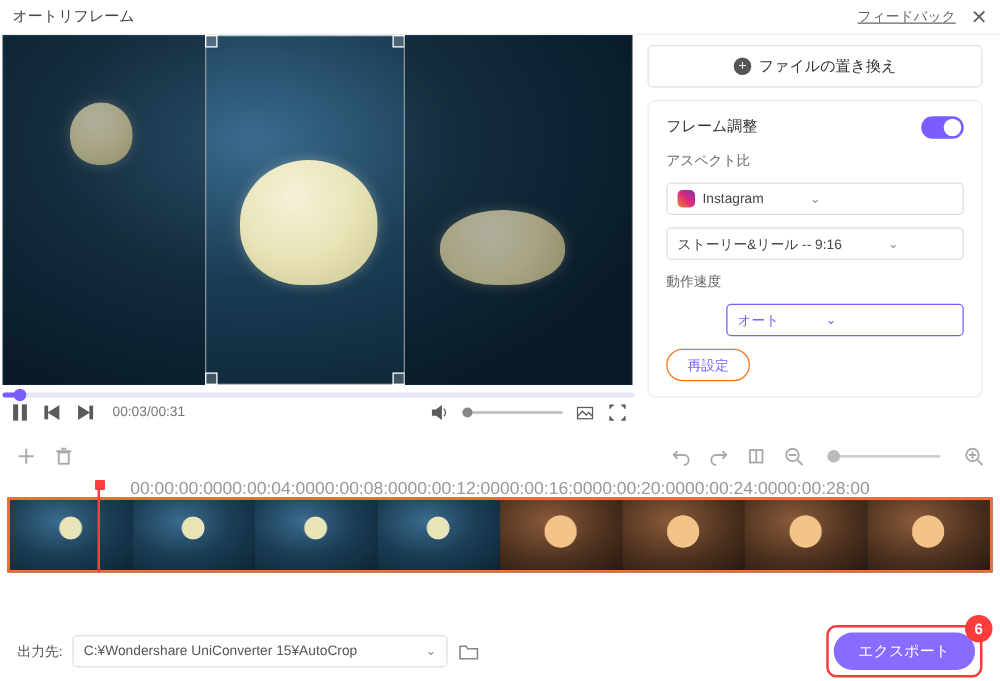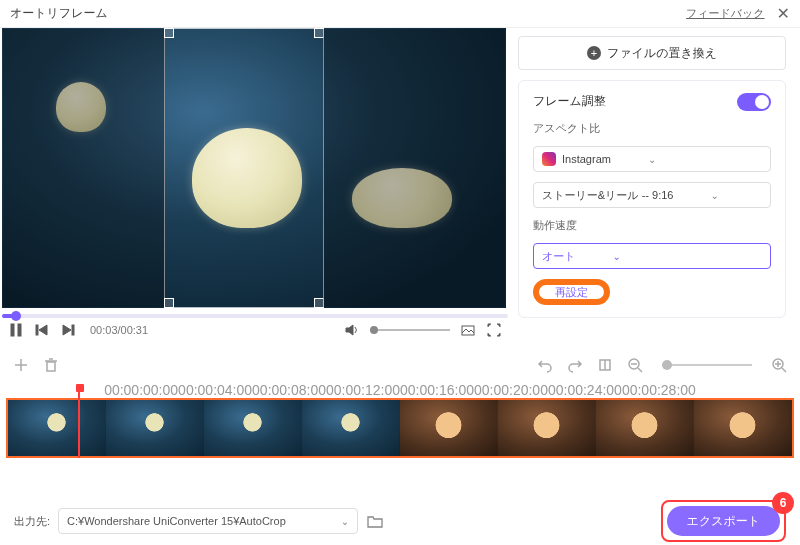--- a/index.html
+++ b/index.html
@@ -47,26 +47,26 @@
   .replace-btn { height: 34px; border: 1px solid #e2e2e8; border-radius: 4px; display: flex; align-items: center; justify-content: center; gap: 6px; font-size: 12px; color: #333; cursor: pointer; background: #fff; }
   .plus-circ { width: 14px; height: 14px; border-radius: 50%; background: #555; color: #fff; display: inline-flex; align-items: center; justify-content: center; font-size: 11px; line-height: 1; }
 
   .panel { border: 1px solid #ececf2; border-radius: 6px; padding: 12px 14px; display: flex; flex-direction: column; gap: 10px; }
   .panel-row1 { display: flex; align-items: flex-start; justify-content: space-between; }
   .panel-title { font-size: 12px; color: #333; }
   .toggle { width: 34px; height: 18px; background: #7b5cff; border-radius: 10px; position: relative; cursor: pointer; }
   .toggle::after { content: ""; position: absolute; right: 2px; top: 2px; width: 14px; height: 14px; background: #fff; border-radius: 50%; }
   .label { font-size: 11px; color: #666; }
   .select { height: 26px; border: 1px solid #ddd; border-radius: 4px; display: flex; align-items: center; padding: 0 8px; justify-content: flex-start; font-size: 11px; color: #444; cursor: pointer; background: #fff; gap: 37px; }
-  .select.purple { border: 1px solid #7b5cff; color: #7b5cff; }
+  .select.purple { border: 1px solid #7b5cff; color: #7b5cff; margin-left: 48px; }
   .chev { font-size: 10px; color: #888; }
   .chev.purple { color: #7b5cff; }
   .insta { width: 14px; height: 14px; border-radius: 4px; background: linear-gradient(45deg,#f58529,#dd2a7b,#8134af); margin-right: 6px; display: inline-block; }
   .select-left { display: flex; align-items: center; }
-  .reset-btn { height: 26px; border: 6px solid #f97316; border-radius: 13px; padding: 0 16px; display: inline-flex; align-items: center; font-size: 11px; color: #7b5cff; cursor: pointer; background: #fff; }
+  .reset-btn { height: 26px; border: 1px solid #f97316; border-radius: 13px; padding: 0 16px; display: inline-flex; align-items: center; font-size: 11px; color: #7b5cff; cursor: pointer; background: #fff; }
 
   
   .toolbar { height: 34px; display: flex; align-items: center; padding: 0 12px; gap: 12px; color: #999; }
   .toolbar .sp { flex: 1; }
   .ticon { width: 18px; height: 18px; display: inline-flex; align-items: center; justify-content: center; cursor: pointer; }
   .ticon svg { width: 16px; height: 16px; fill: none; stroke: #aaa; stroke-width: 1.5; }
   .zoom-track { width: 90px; height: 2px; background: #ccc; position: relative; margin: 0 6px; }
   .zoom-thumb { position: absolute; left: 0; top: -4px; width: 10px; height: 10px; border-radius: 50%; background: #bbb; }
 
   

